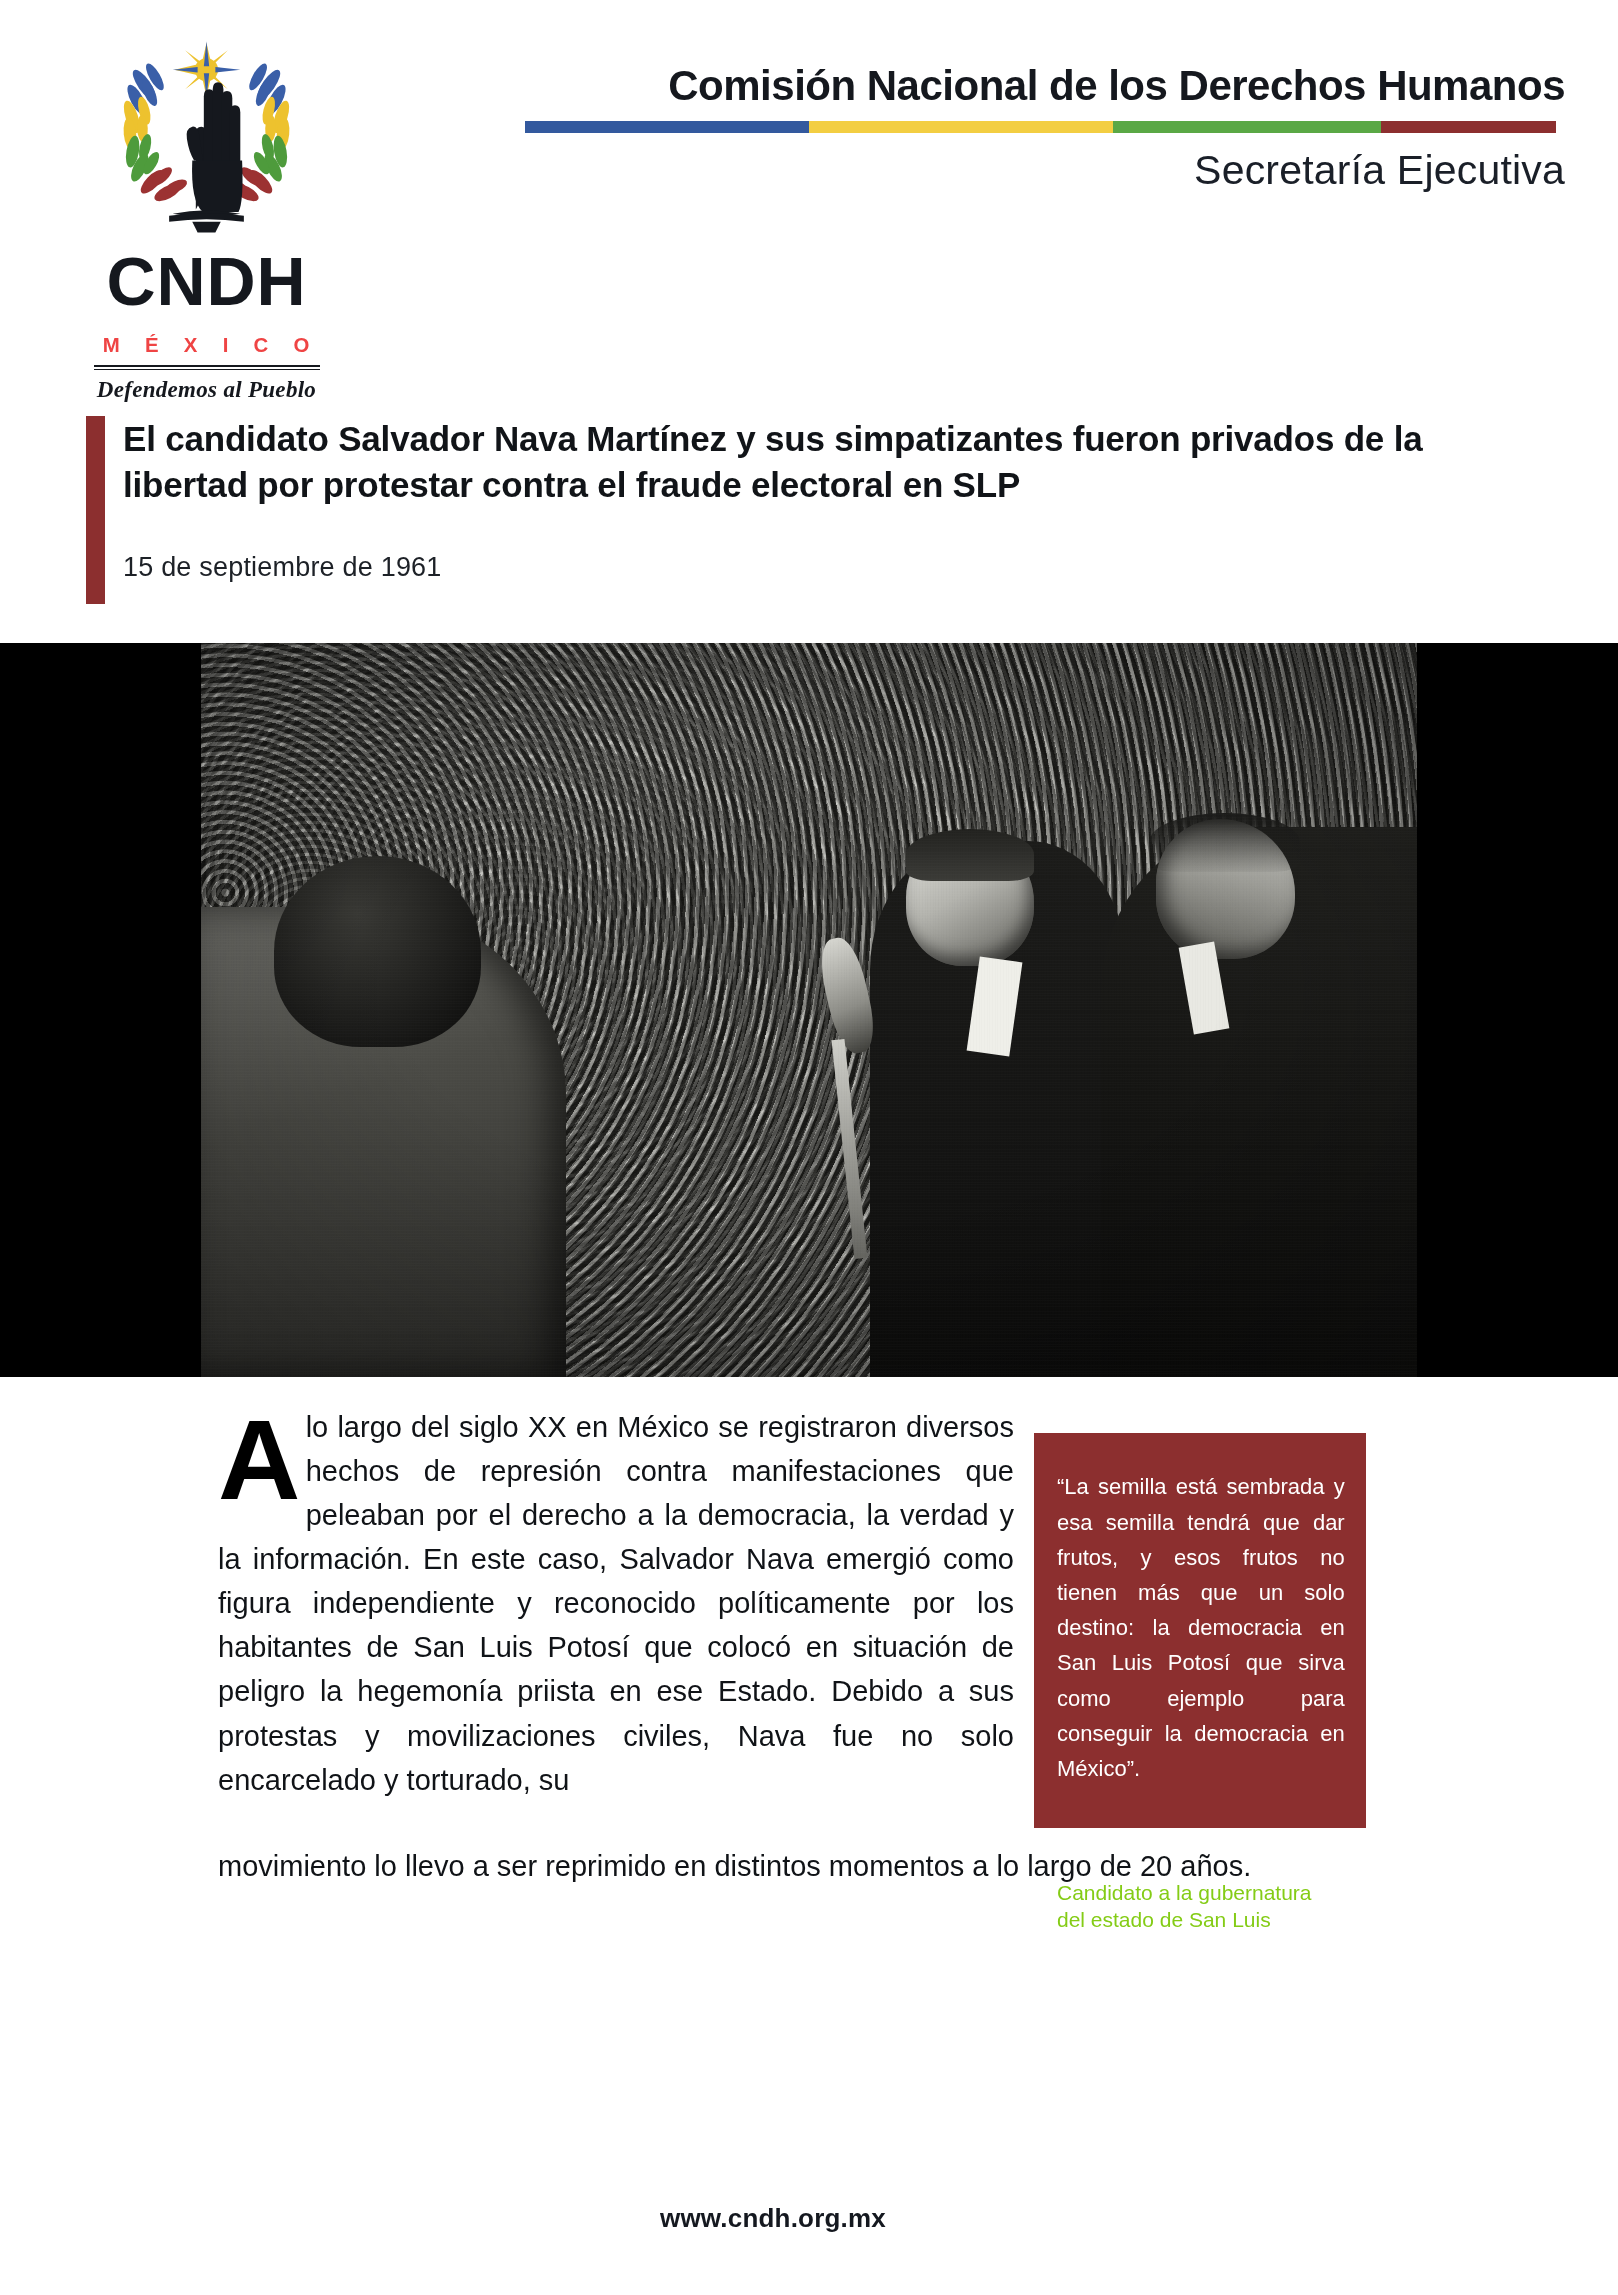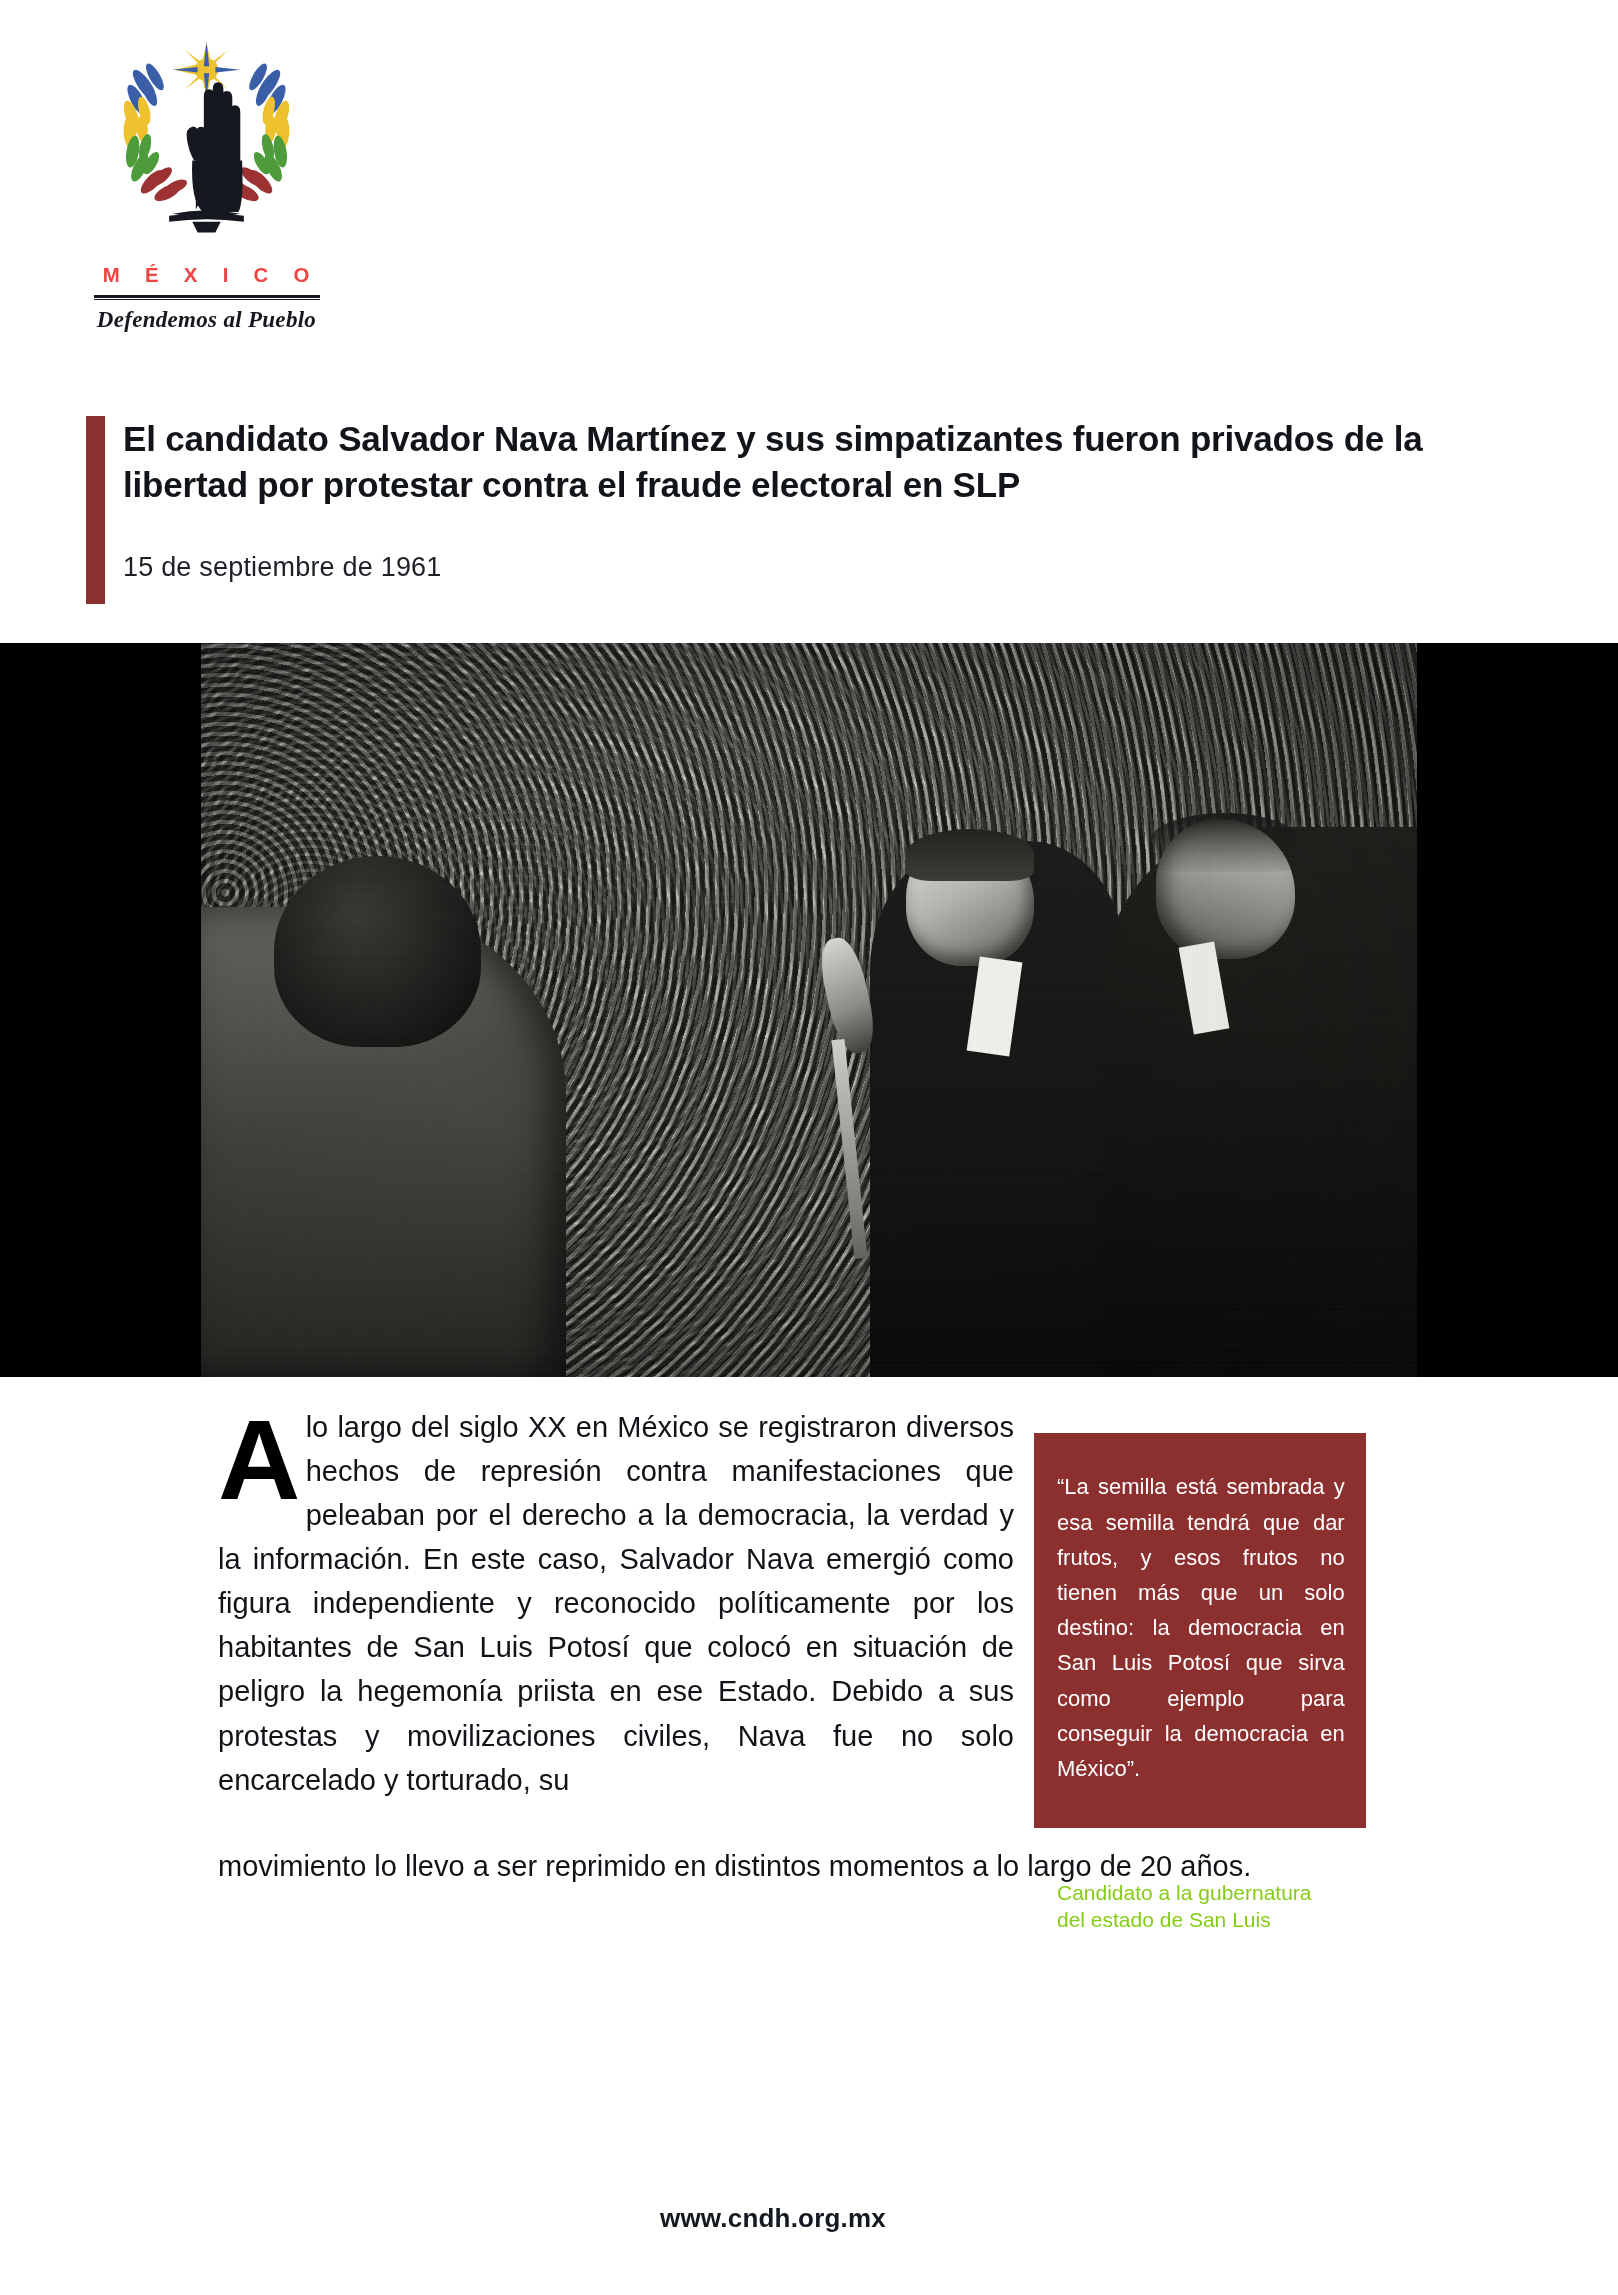--- a/index.html
+++ b/index.html
@@ -495,26 +495,37 @@
         </g>
 
         <g fill="#15181e">
           <path d="M112 210 Q150 202 188 210 Q150 218 112 210 Z"></path>
           <path d="M108 212 Q150 206 192 212 L192 219 Q150 213 108 219 Z"></path>
           <path d="M134 219 L166 219 L160 231 L140 231 Z"></path>
         </g>
       </svg>
     </div>
 
+    <div class="logo-cndh">CNDH</div>
     <div class="logo-mexico">M É X I C O</div>
     <div class="logo-rule"></div>
     <div class="logo-rule2"></div>
     <div class="logo-tag">Defendemos al Pueblo</div>
   </div>
 
+  <div class="header-right">
+    <div class="org-name">Comisión Nacional de los Derechos Humanos</div>
+    <div class="color-bar">
+      <span class="cb-blue" style="background:#33599e"></span>
+      <span class="cb-yellow" style="background:#f3ce42"></span>
+      <span class="cb-green" style="background:#5aa845"></span>
+      <span class="cb-red" style="background:#8c2f2f"></span>
+    </div>
+    <div class="org-sub">Secretaría Ejecutiva</div>
+  </div>
 </div>
 
 <div class="title-block">
   <div class="title-accent"></div>
   <h1 class="headline">El candidato Salvador Nava Martínez y sus simpatizantes fueron privados de la libertad por protestar contra el fraude electoral en SLP</h1>
   <div class="subdate">15 de septiembre de 1961</div>
 </div>
 
 <div class="photo-strip">
   <div class="photo-frame">

